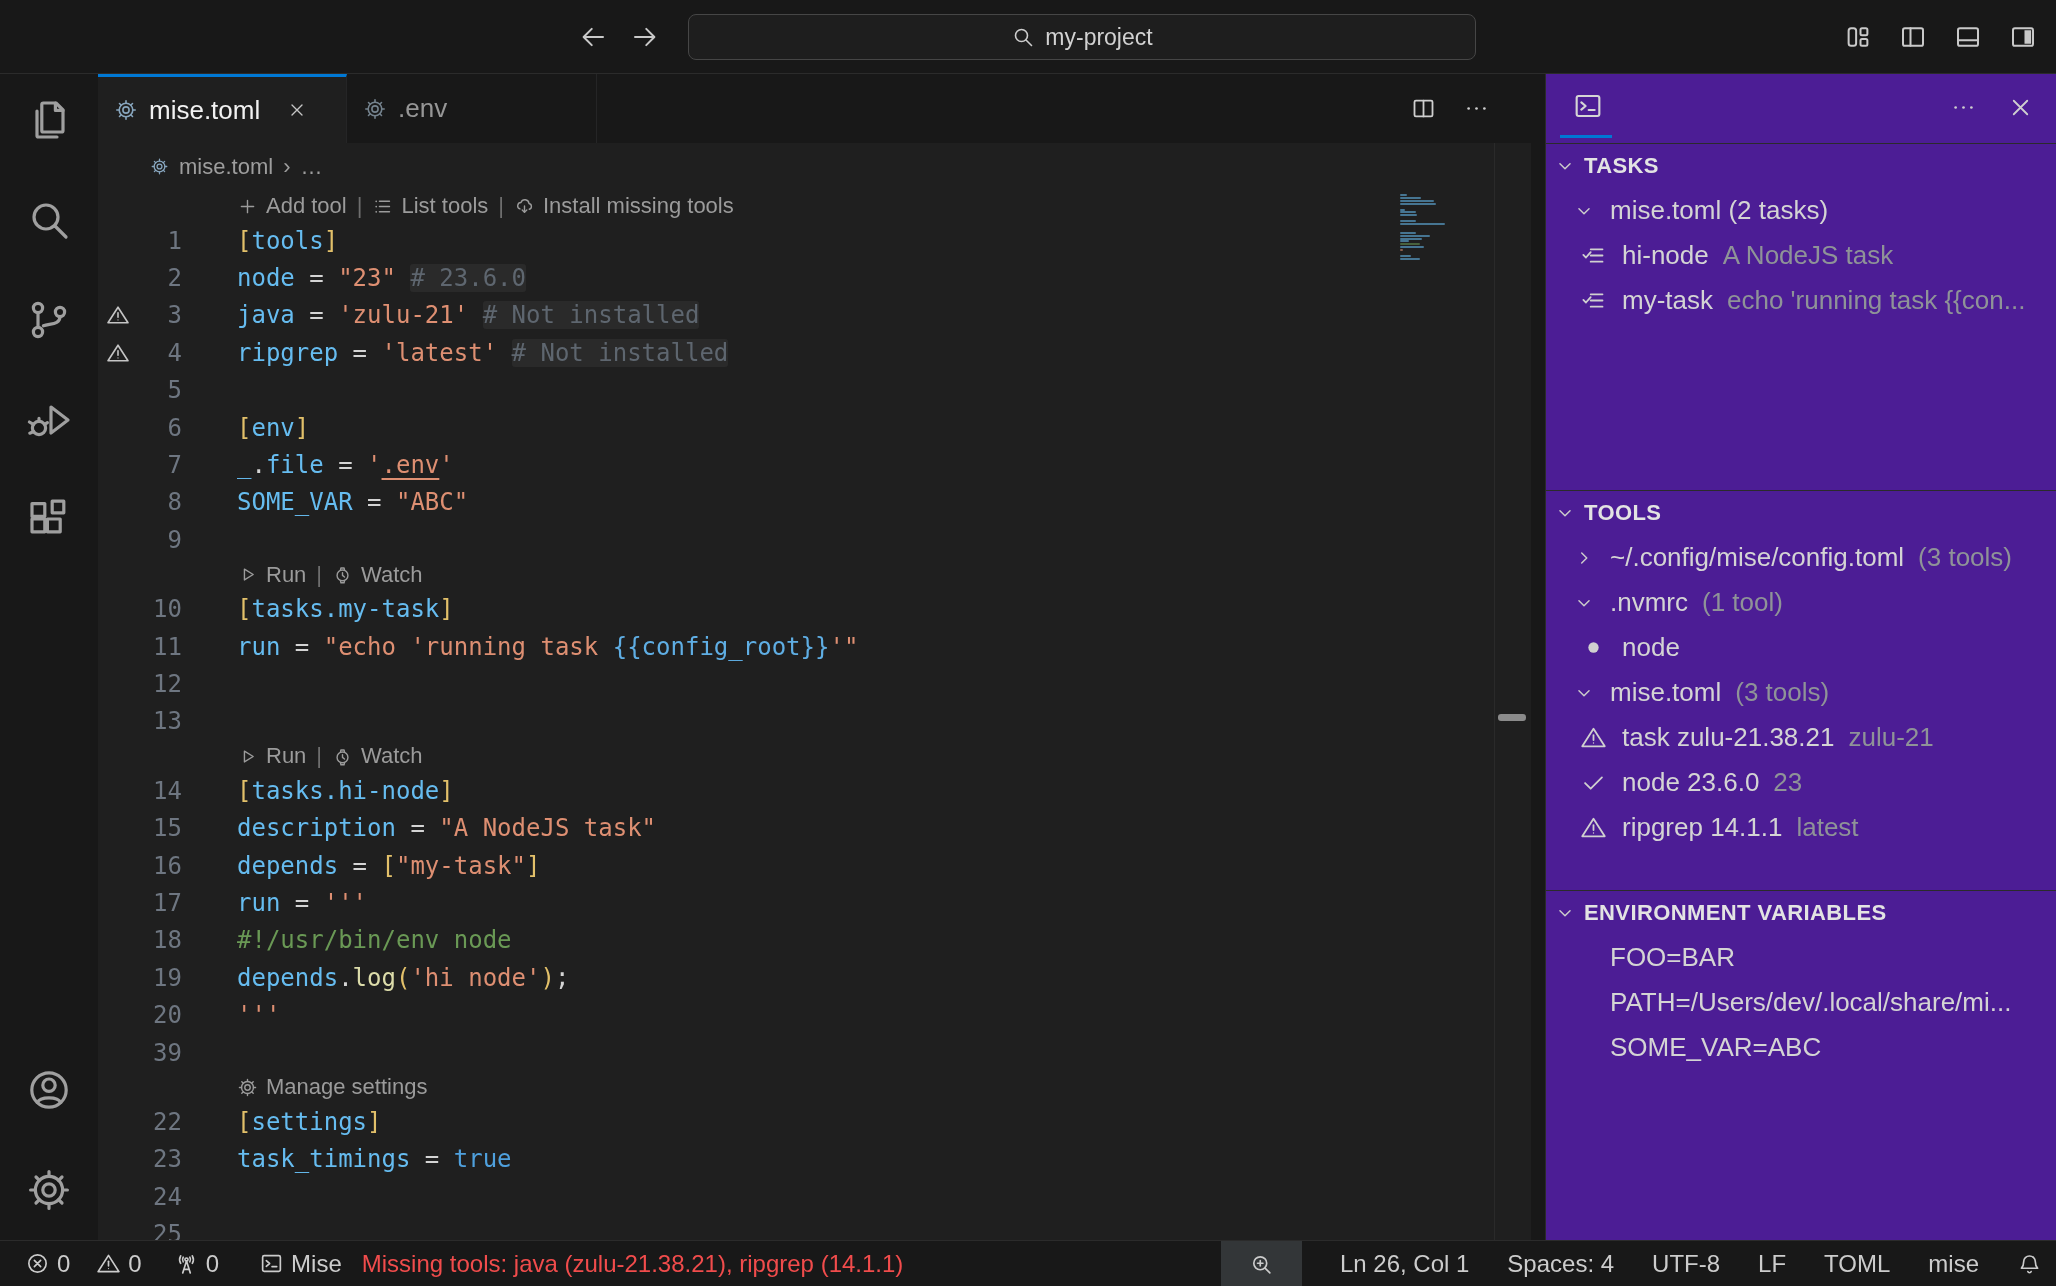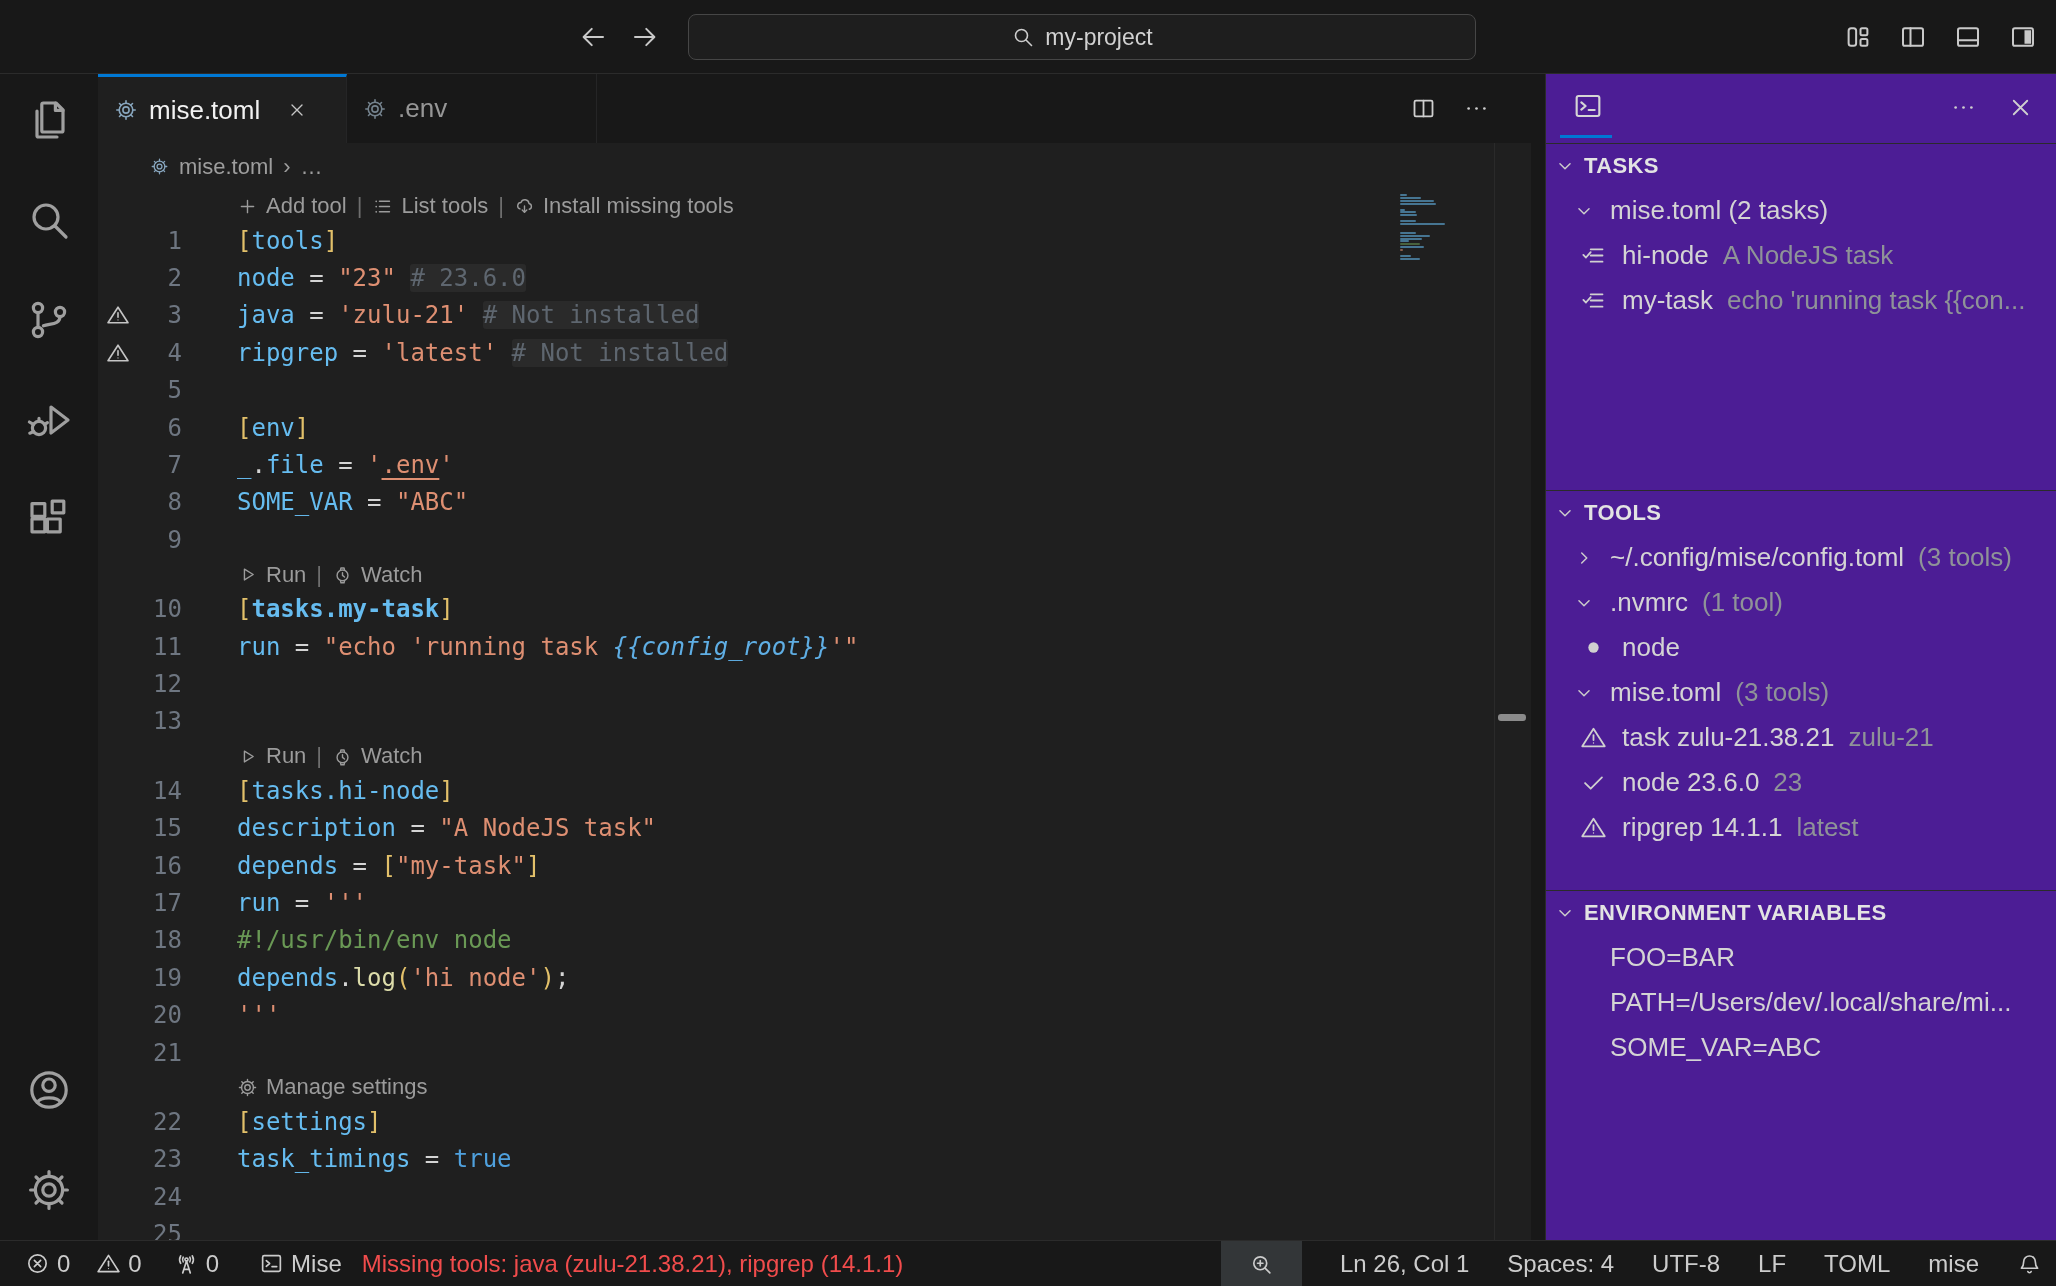--- a/index.html
+++ b/index.html
@@ -357,26 +357,26 @@
               <circle cx="12" cy="13" r="6.2"></circle>
               <path d="M12 9.8V13l2.3 1.8"></path>
               <path d="M9.6 7.2l.6-2.7h3.6l.6 2.7M9.6 18.8l.6 2.7h3.6l.6-2.7"></path>
             </svg>
           </span>
           <span class="lenslabel">Watch</span>
         </div>
         <div class="crow">
           <span class="gut"></span>
           <span class="num">10</span>
-          <span class="codetext"><span style="color: rgb(226, 192, 106);">[</span><span style="color: rgb(102, 188, 240); font-weight: bold;">tasks.my-task</span><span style="color: rgb(226, 192, 106);">]</span></span>
+          <span class="codetext"><span style="color: rgb(226, 192, 106);">[</span><span style="color: rgb(102, 188, 240);">tasks.my-task</span><span style="color: rgb(226, 192, 106);">]</span></span>
         </div>
         <div class="crow">
           <span class="gut"></span>
           <span class="num">11</span>
-          <span class="codetext"><span style="color: rgb(102, 188, 240);">run</span><span style="color: rgb(212, 212, 212);"> = </span><span style="color: rgb(222, 143, 114);">"echo 'running task </span><span style="color: rgb(95, 174, 228); font-style: italic;">{{config_root}}</span><span style="color: rgb(222, 143, 114);">'"</span></span>
+          <span class="codetext"><span style="color: rgb(102, 188, 240);">run</span><span style="color: rgb(212, 212, 212);"> = </span><span style="color: rgb(222, 143, 114);">"echo 'running task </span><span style="color: rgb(95, 174, 228);">{{config_root}}</span><span style="color: rgb(222, 143, 114);">'"</span></span>
         </div>
         <div class="crow">
           <span class="gut"></span>
           <span class="num">12</span>
           <span class="codetext"></span>
         </div>
         <div class="crow">
           <span class="gut"></span>
           <span class="num">13</span>
           <span class="codetext"></span>
@@ -428,21 +428,21 @@
           <span class="num">19</span>
           <span class="codetext"><span style="color: rgb(102, 188, 240);">depends</span><span style="color: rgb(212, 212, 212);">.</span><span style="color: rgb(220, 220, 170);">log</span><span style="color: rgb(226, 192, 106);">(</span><span style="color: rgb(222, 143, 114);">'hi node'</span><span style="color: rgb(226, 192, 106);">)</span><span style="color: rgb(212, 212, 212);">;</span></span>
         </div>
         <div class="crow">
           <span class="gut"></span>
           <span class="num">20</span>
           <span class="codetext"><span style="color: rgb(222, 143, 114);">'''</span></span>
         </div>
         <div class="crow">
           <span class="gut"></span>
-          <span class="num">21</span>
+          <span class="num">39</span>
           <span class="codetext"></span>
         </div>
         <div class="lens">
           <span class="ic">
             <svg viewBox="0 0 24 24" fill="none" stroke="currentColor" stroke-width="1.6" stroke-linecap="round" stroke-linejoin="round">
               <circle cx="12" cy="12" r="3.1"></circle>
               <circle cx="12" cy="12" r="6.8"></circle>
               <path d="M12 5.2V2.8M12 21.2v-2.4M5.2 12H2.8M21.2 12h-2.4M7.2 7.2L5.5 5.5M16.8 7.2l1.7-1.7M7.2 16.8l-1.7 1.7M16.8 16.8l1.7 1.7"></path>
             </svg>
           </span>

